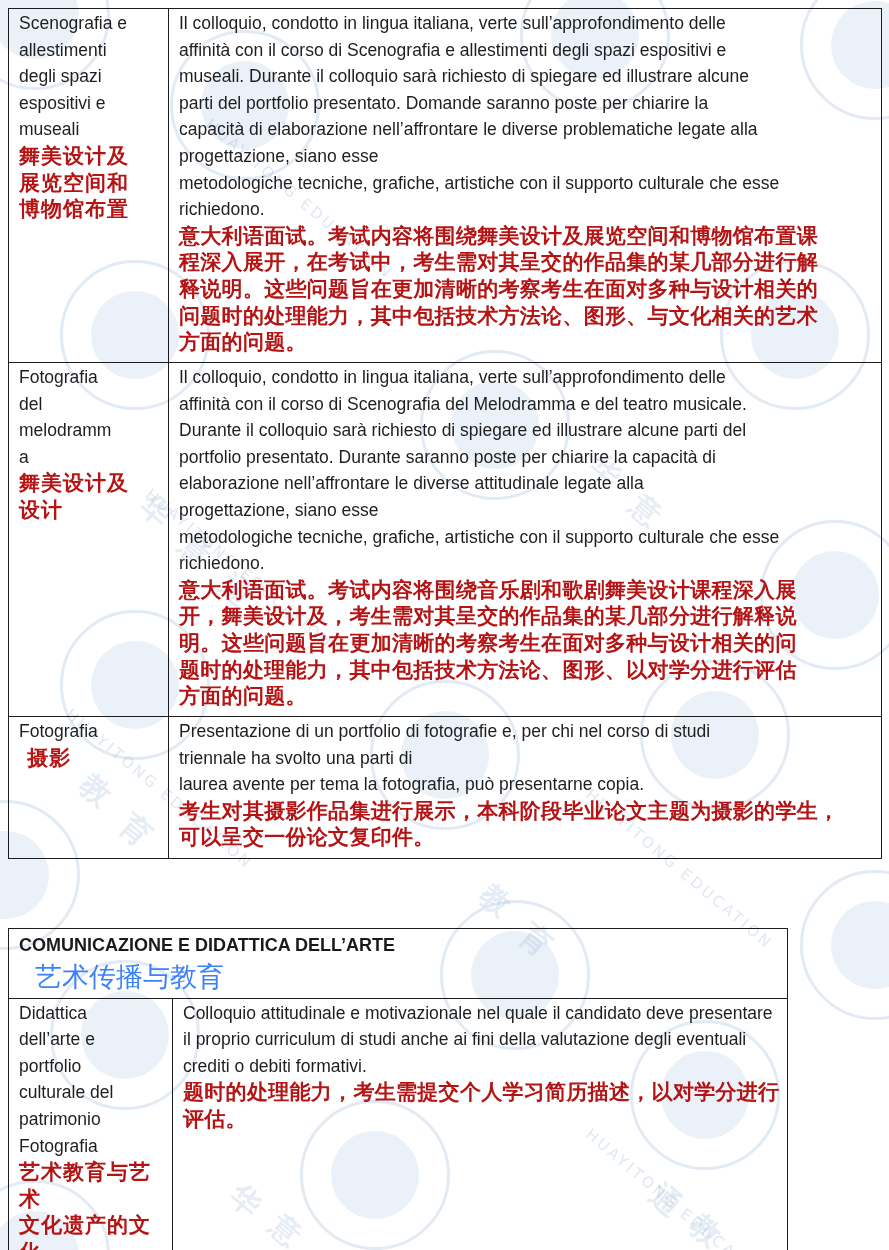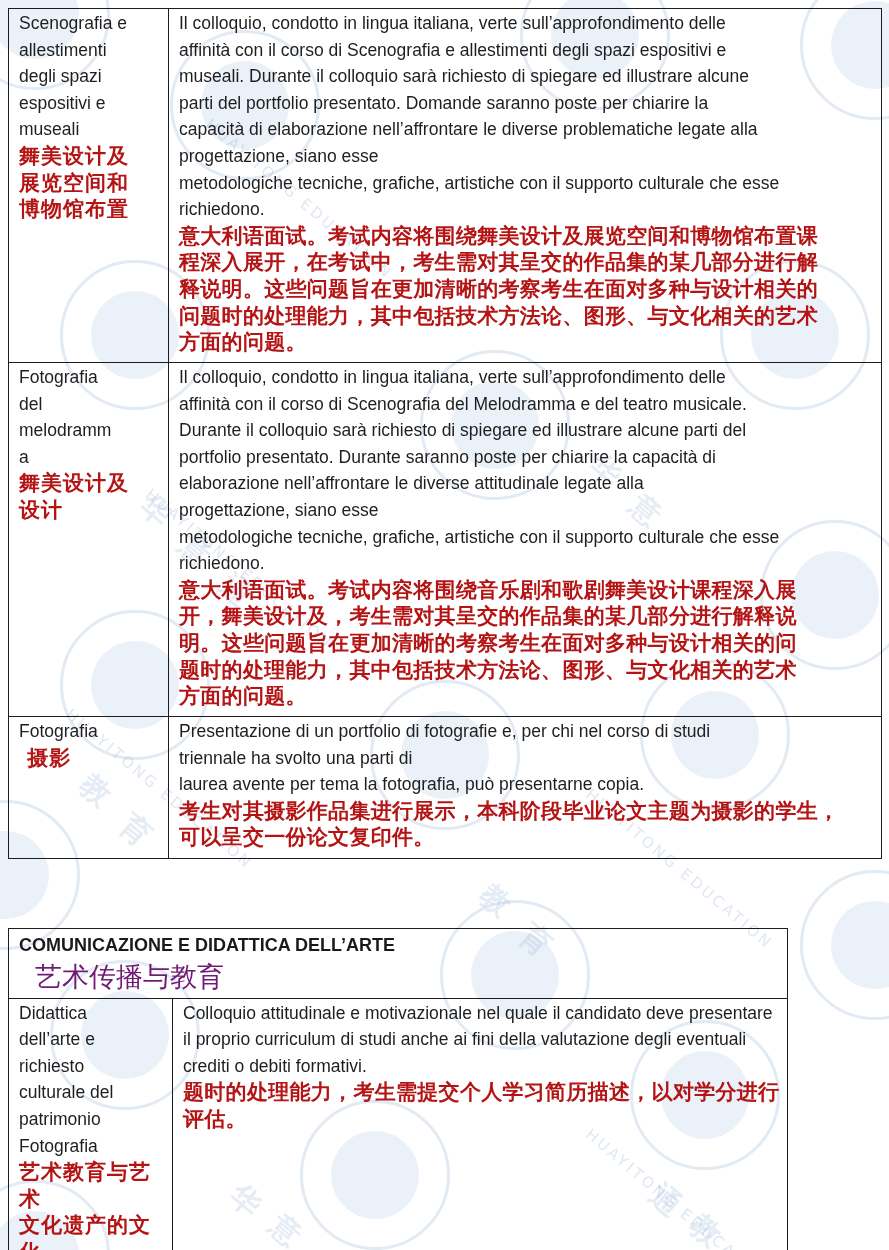--- a/index.html
+++ b/index.html
@@ -43,21 +43,21 @@
       display: block; color: #b41414; font-weight: bold;
       font-family: "DejaVu Sans", sans-serif; font-size: 21px; line-height: 26.6px;
       letter-spacing: 0.3px;
     }
     .zh-left { letter-spacing: 1px; }
     .t1 { left: 8px; top: 8px; width: 874px; }
     .t2 { left: 8px; top: 928px; width: 780px; }
     .col-left-1 { width: 160px; }
     .col-left-2 { width: 164px; }
     .hdr-it { font-weight: bold; font-size: 18px; display: block; padding-top: 2px; }
-    .hdr-zh { color: #701a75; font-size: 27px; line-height: 36px; display: block; padding-left: 16px;
+    .hdr-zh { color: #3b82f6; font-size: 27px; line-height: 36px; display: block; padding-left: 16px;
       font-family: "DejaVu Sans", sans-serif; }
   </style>
 </head>
 <body>
 
 <div class="watermarks">
   <div class="wm-seal" style="left:-40px; top:-60px;"></div>
   <div class="wm-seal" style="left:170px; top:30px;"></div>
   <div class="wm-seal" style="left:520px; top:-40px;"></div>
   <div class="wm-seal" style="left:800px; top:-30px;"></div>
@@ -144,21 +144,21 @@
       <span class="it">affinità con il corso di Scenografia del Melodramma e del teatro musicale.</span>
       <span class="it">Durante il colloquio sarà richiesto di spiegare ed illustrare alcune parti del</span>
       <span class="it">portfolio presentato. Durante saranno poste per chiarire la capacità di</span>
       <span class="it">elaborazione nell’affrontare le diverse attitudinale legate alla</span>
       <span class="it">progettazione, siano esse</span>
       <span class="it">metodologiche tecniche, grafiche, artistiche con il supporto culturale che esse</span>
       <span class="it">richiedono.</span>
       <span class="zh">意大利语面试。考试内容将围绕音乐剧和歌剧舞美设计课程深入展</span>
       <span class="zh">开，舞美设计及，考生需对其呈交的作品集的某几部分进行解释说</span>
       <span class="zh">明。这些问题旨在更加清晰的考察考生在面对多种与设计相关的问</span>
-      <span class="zh">题时的处理能力，其中包括技术方法论、图形、与文化相关的艺术</span>
+      <span class="zh">题时的处理能力，其中包括技术方法论、图形、以对学分进行评估</span>
       <span class="zh">方面的问题。</span>
     </td>
   </tr>
   <tr style="height:142px;">
     <td>
       <span class="it">Fotografia</span>
       <span class="zh zh-left" style="white-space:pre;"> 摄影</span>
     </td>
     <td>
       <span class="it">Presentazione di un portfolio di fotografie e, per chi nel corso di studi</span>
@@ -180,21 +180,21 @@
       <tr style="height:68px;">
     <td colspan="2">
       <span class="hdr-it">COMUNICAZIONE E DIDATTICA DELL’ARTE</span>
       <span class="hdr-zh">艺术传播与教育</span>
     </td>
   </tr>
   <tr style="height:245px;">
     <td>
       <span class="it">Didattica</span>
       <span class="it">dell’arte e</span>
-      <span class="it">richiesto</span>
+      <span class="it">portfolio</span>
       <span class="it">culturale del</span>
       <span class="it">patrimonio</span>
       <span class="it">Fotografia</span>
       <span class="zh zh-left">艺术教育与艺术</span>
       <span class="zh zh-left">文化遗产的文化</span>
       <span class="zh zh-left">媒介</span>
     </td>
     <td>
       <span class="it">Colloquio attitudinale e motivazionale nel quale il candidato deve presentare</span>
       <span class="it">il proprio curriculum di studi anche ai fini della valutazione degli eventuali</span>

